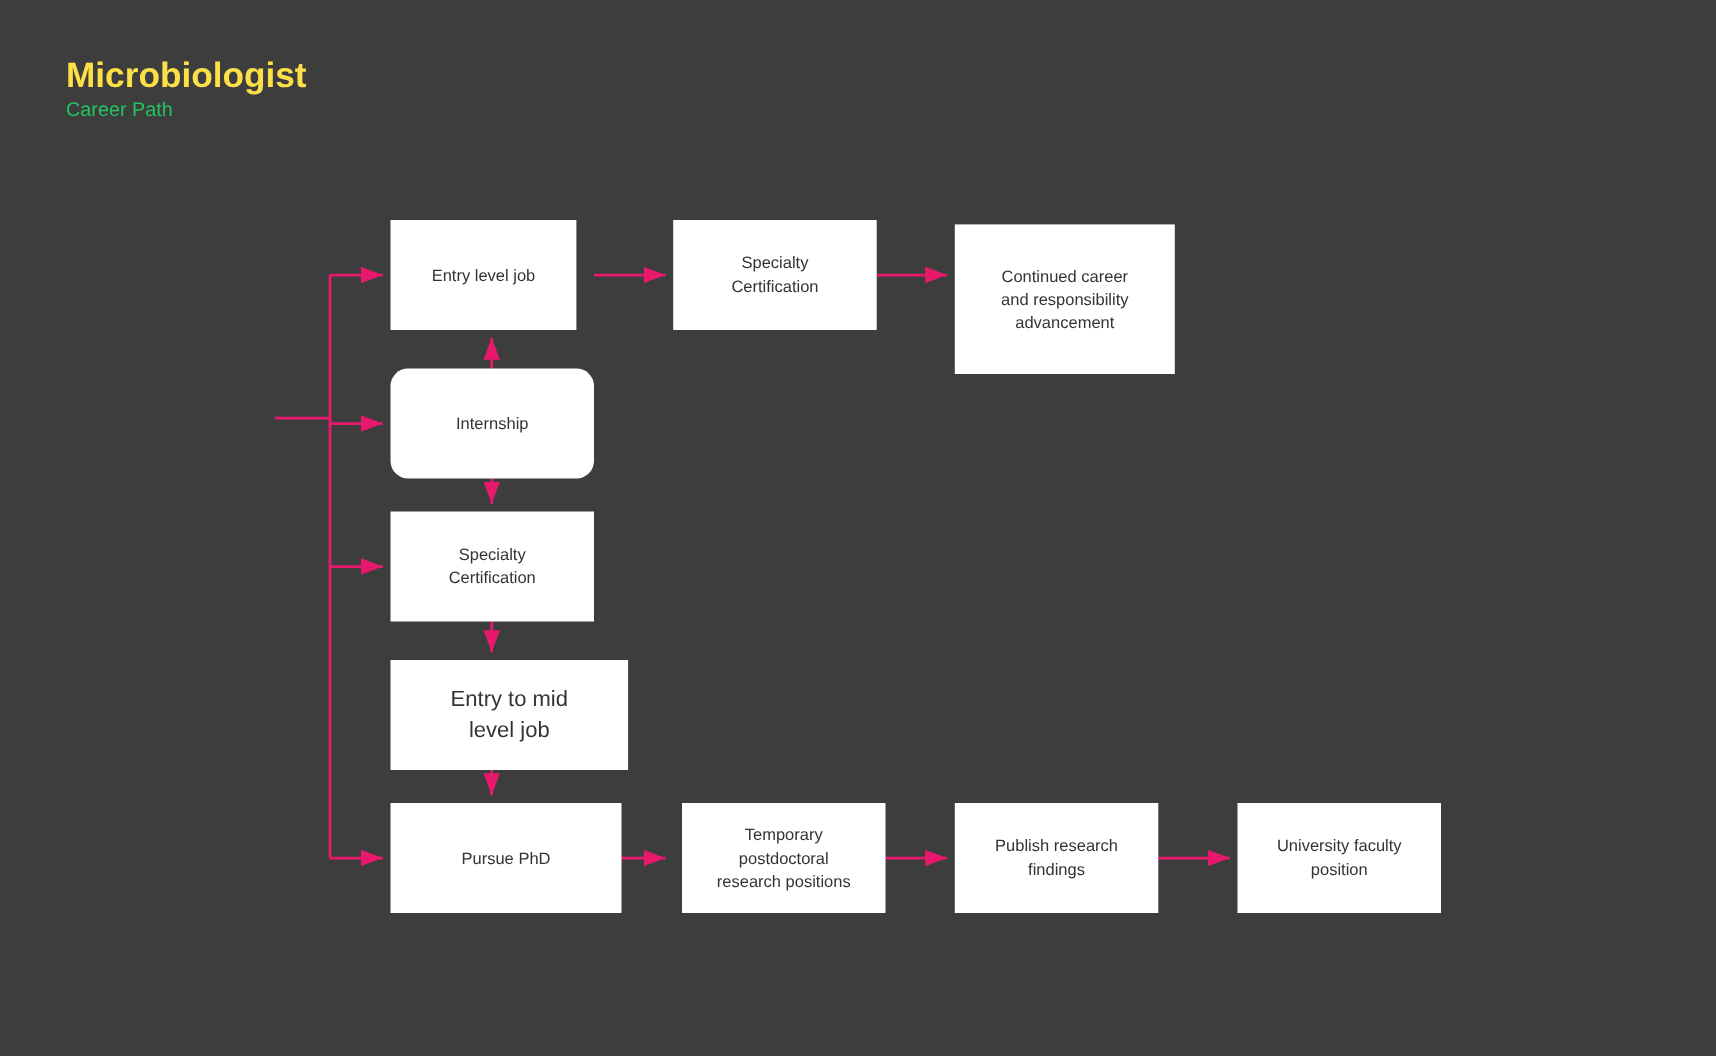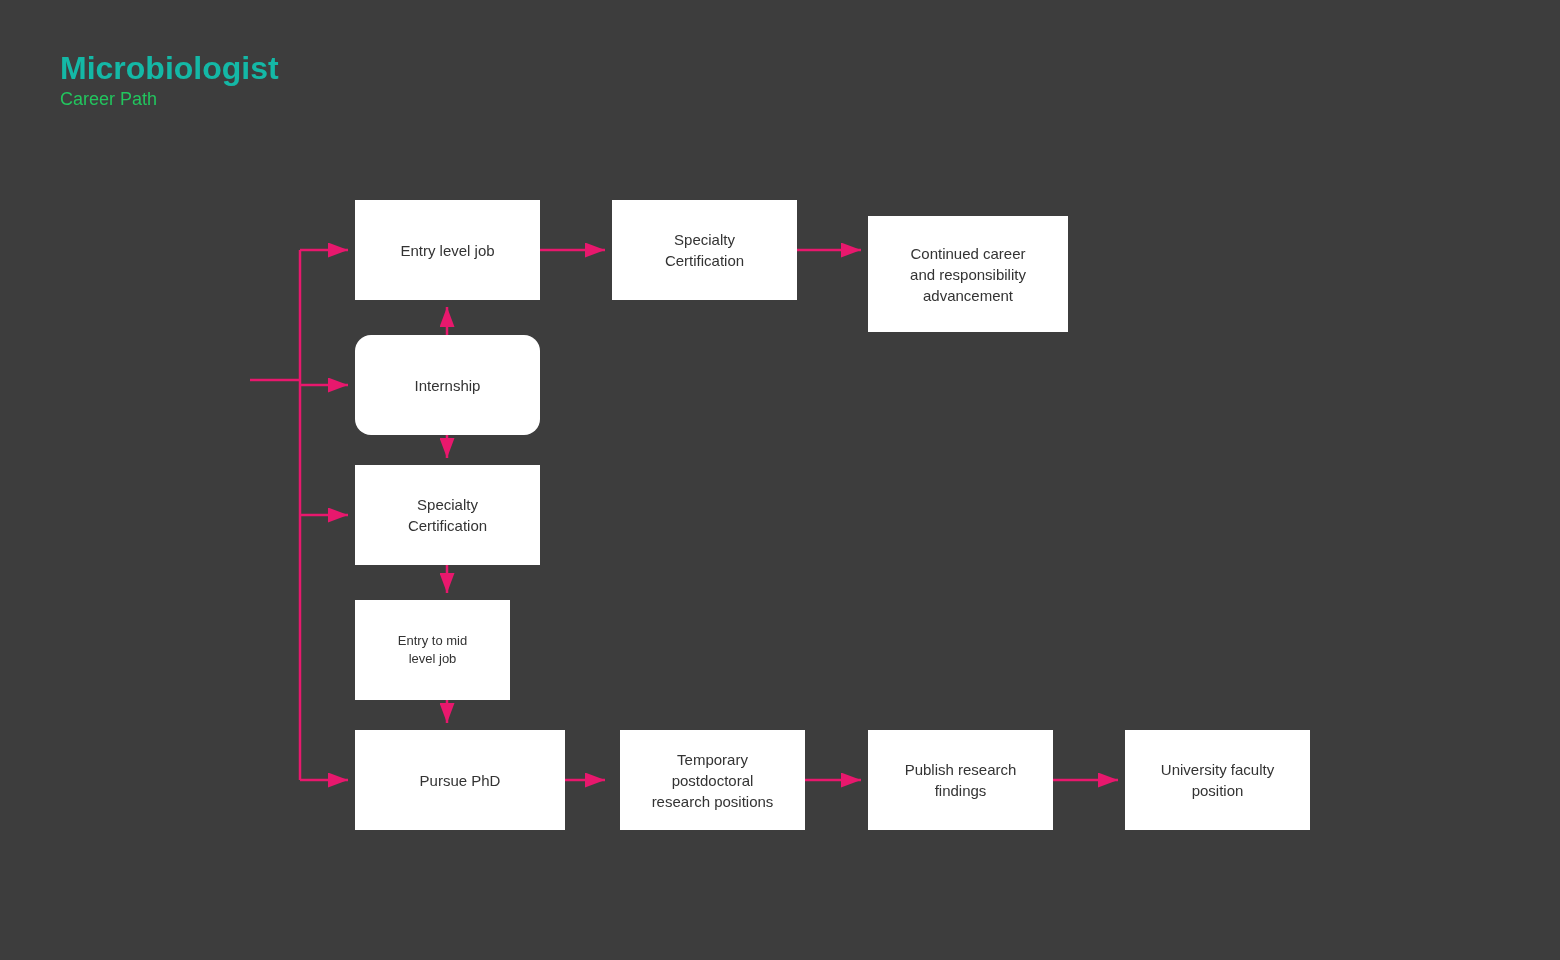--- a/index.html
+++ b/index.html
@@ -15,21 +15,21 @@
 
     .header {
       position: absolute;
       top: 50px;
       left: 60px;
     }
 
     .header-title {
       font-size: 32px;
       font-weight: bold;
-      color: #14b8a6;
+      color: #fde047;
     }
 
     .header-subtitle {
       font-size: 18px;
       color: #22c55e;
       margin-top: 2px;
     }
 
     
     .flowchart {
@@ -105,23 +105,23 @@
     <line x1="540" y1="250" x2="605" y2="250" stroke="#e8186d" stroke-width="2.5" marker-end="url(#arrowhead)"></line>
 
     <line x1="797" y1="250" x2="861" y2="250" stroke="#e8186d" stroke-width="2.5" marker-end="url(#arrowhead)"></line>
 
     <line x1="540" y1="780" x2="605" y2="780" stroke="#e8186d" stroke-width="2.5" marker-end="url(#arrowhead)"></line>
 
     <line x1="797" y1="780" x2="861" y2="780" stroke="#e8186d" stroke-width="2.5" marker-end="url(#arrowhead)"></line>
 
     <line x1="1053" y1="780" x2="1118" y2="780" stroke="#e8186d" stroke-width="2.5" marker-end="url(#arrowhead)"></line>
   </svg>
-    <div class="box" style="left: 355px; top: 200px; width: 185px; height: 100px; font-size: 15px;">Entry level job</div>
+    <div class="box" style="left: 355px; top: 200px; width: 169px; height: 100px; font-size: 15px;">Entry level job</div>
     <div class="box" style="left: 612px; top: 200px; width: 185px; height: 100px; font-size: 15px;">Specialty<br>Certification</div>
-    <div class="box" style="left: 868px; top: 216px; width: 200px; height: 116px; font-size: 15px;">Continued career<br>and responsibility<br>advancement</div>
+    <div class="box" style="left: 868px; top: 204px; width: 200px; height: 136px; font-size: 15px;">Continued career<br>and responsibility<br>advancement</div>
     <div class="box" style="left: 355px; top: 335px; width: 185px; height: 100px; font-size: 15px; border-radius: 16px;">Internship</div>
     <div class="box" style="left: 355px; top: 465px; width: 185px; height: 100px; font-size: 15px;">Specialty<br>Certification</div>
-    <div class="box" style="left: 355px; top: 600px; width: 155px; height: 100px; font-size: 13px;">Entry to mid<br>level job</div>
+    <div class="box" style="left: 355px; top: 600px; width: 216px; height: 100px; font-size: 20px;">Entry to mid<br>level job</div>
     <div class="box" style="left: 355px; top: 730px; width: 210px; height: 100px; font-size: 15px;">Pursue PhD</div>
     <div class="box" style="left: 620px; top: 730px; width: 185px; height: 100px; font-size: 15px;">Temporary<br>postdoctoral<br>research positions</div>
     <div class="box" style="left: 868px; top: 730px; width: 185px; height: 100px; font-size: 15px;">Publish research<br>findings</div>
     <div class="box" style="left: 1125px; top: 730px; width: 185px; height: 100px; font-size: 15px;">University faculty<br>position</div>
   </div>
 
 </body></html>

